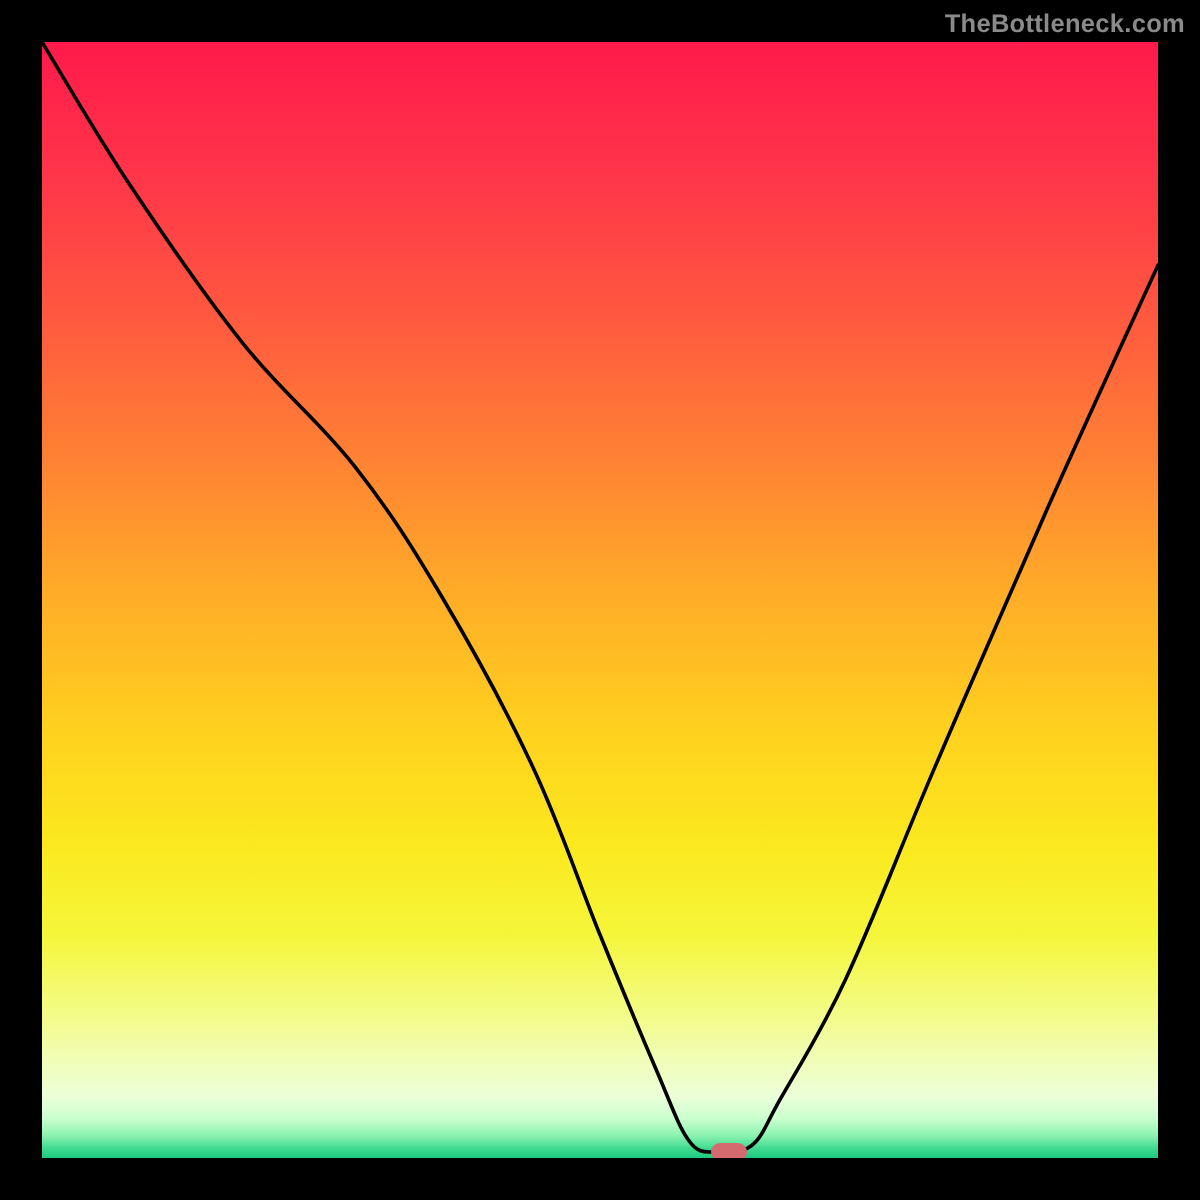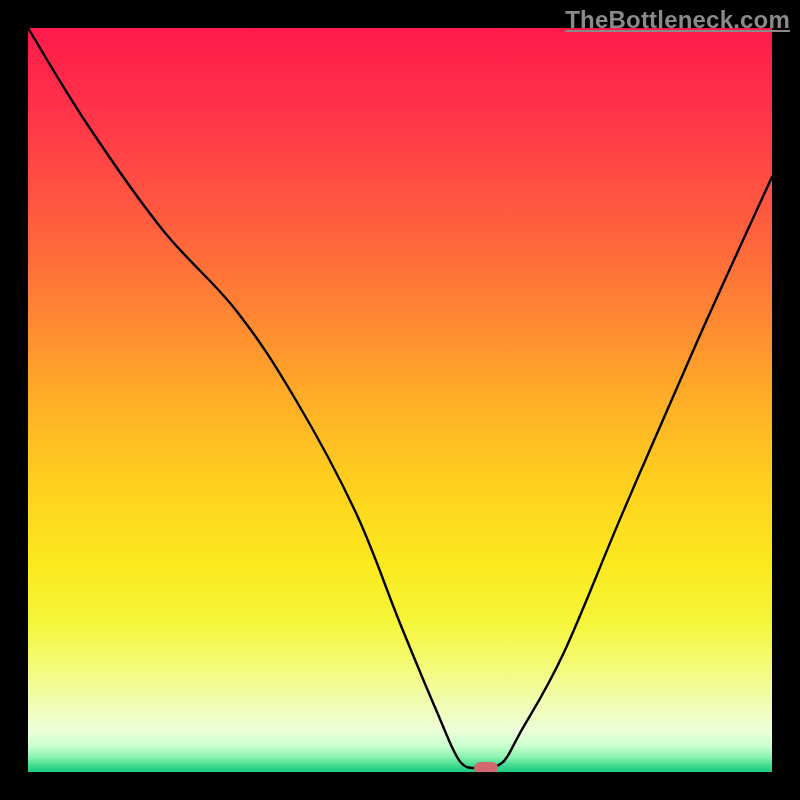--- a/index.html
+++ b/index.html
@@ -36,25 +36,24 @@
     position: absolute;
     left: 0;
     top: 0;
     width: 744px;
     height: 744px;
   }
   .watermark {
     position: absolute;
     top: 6px;
     right: 10px;
-    font-size: 24px;
+    font-size: 17px;
     font-weight: 600;
     color: #8a8a8a;
     letter-spacing: 0.2px;
-    text-decoration: underline;
   }
   .marker {
     position: absolute;
     width: 24px;
     height: 12px;
     border-radius: 7px;
     background: #d36a6f;
   }
 </style>
 </head>

